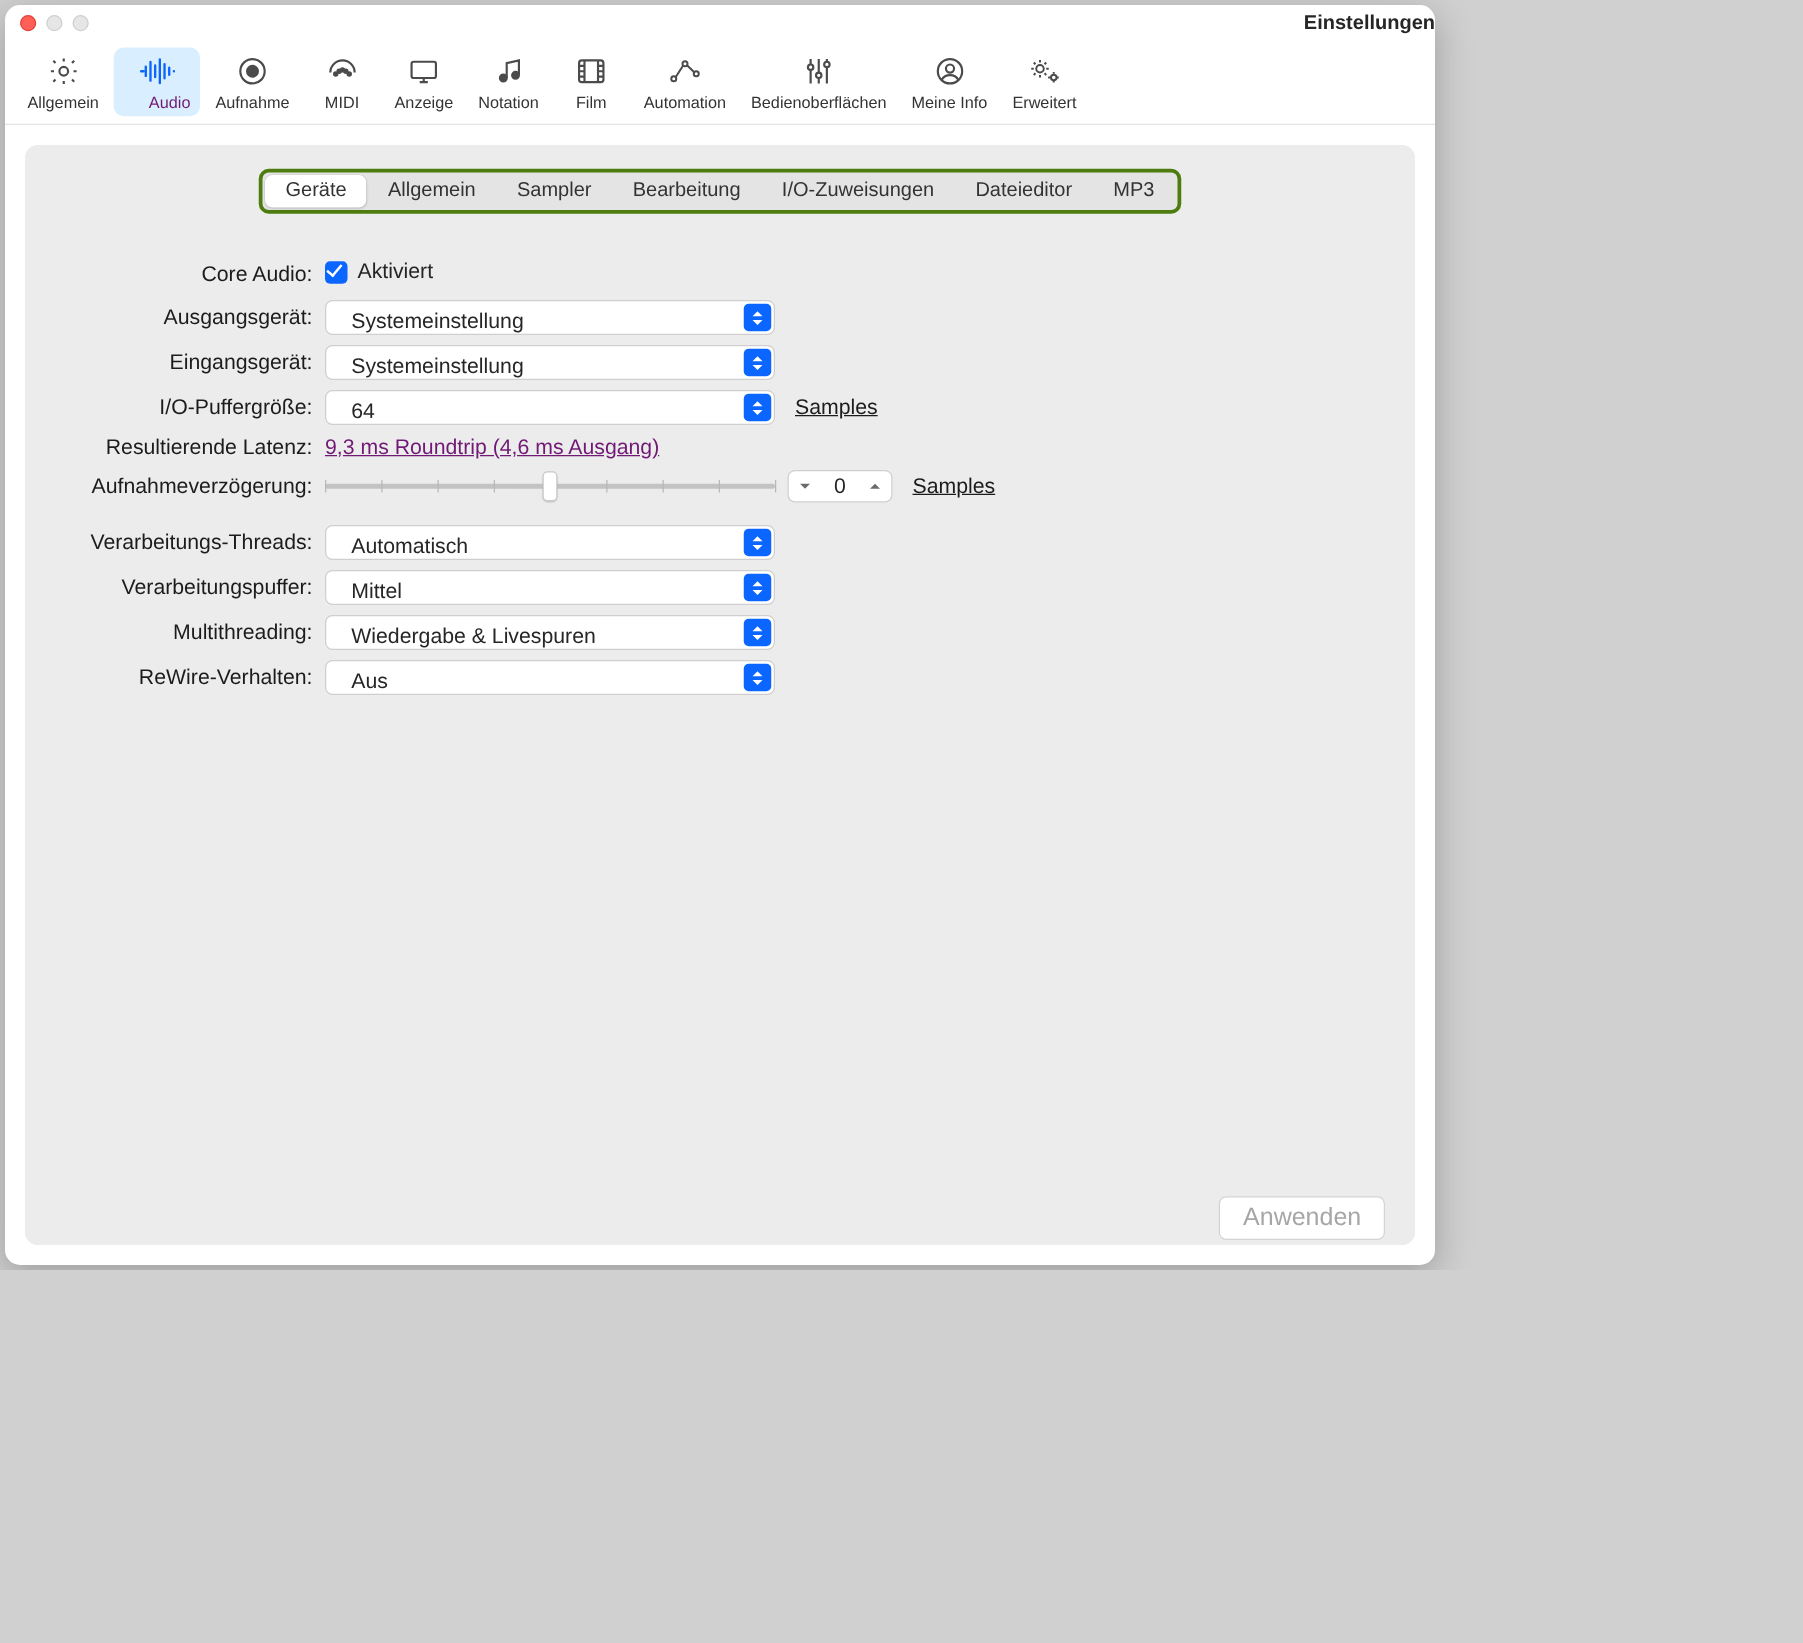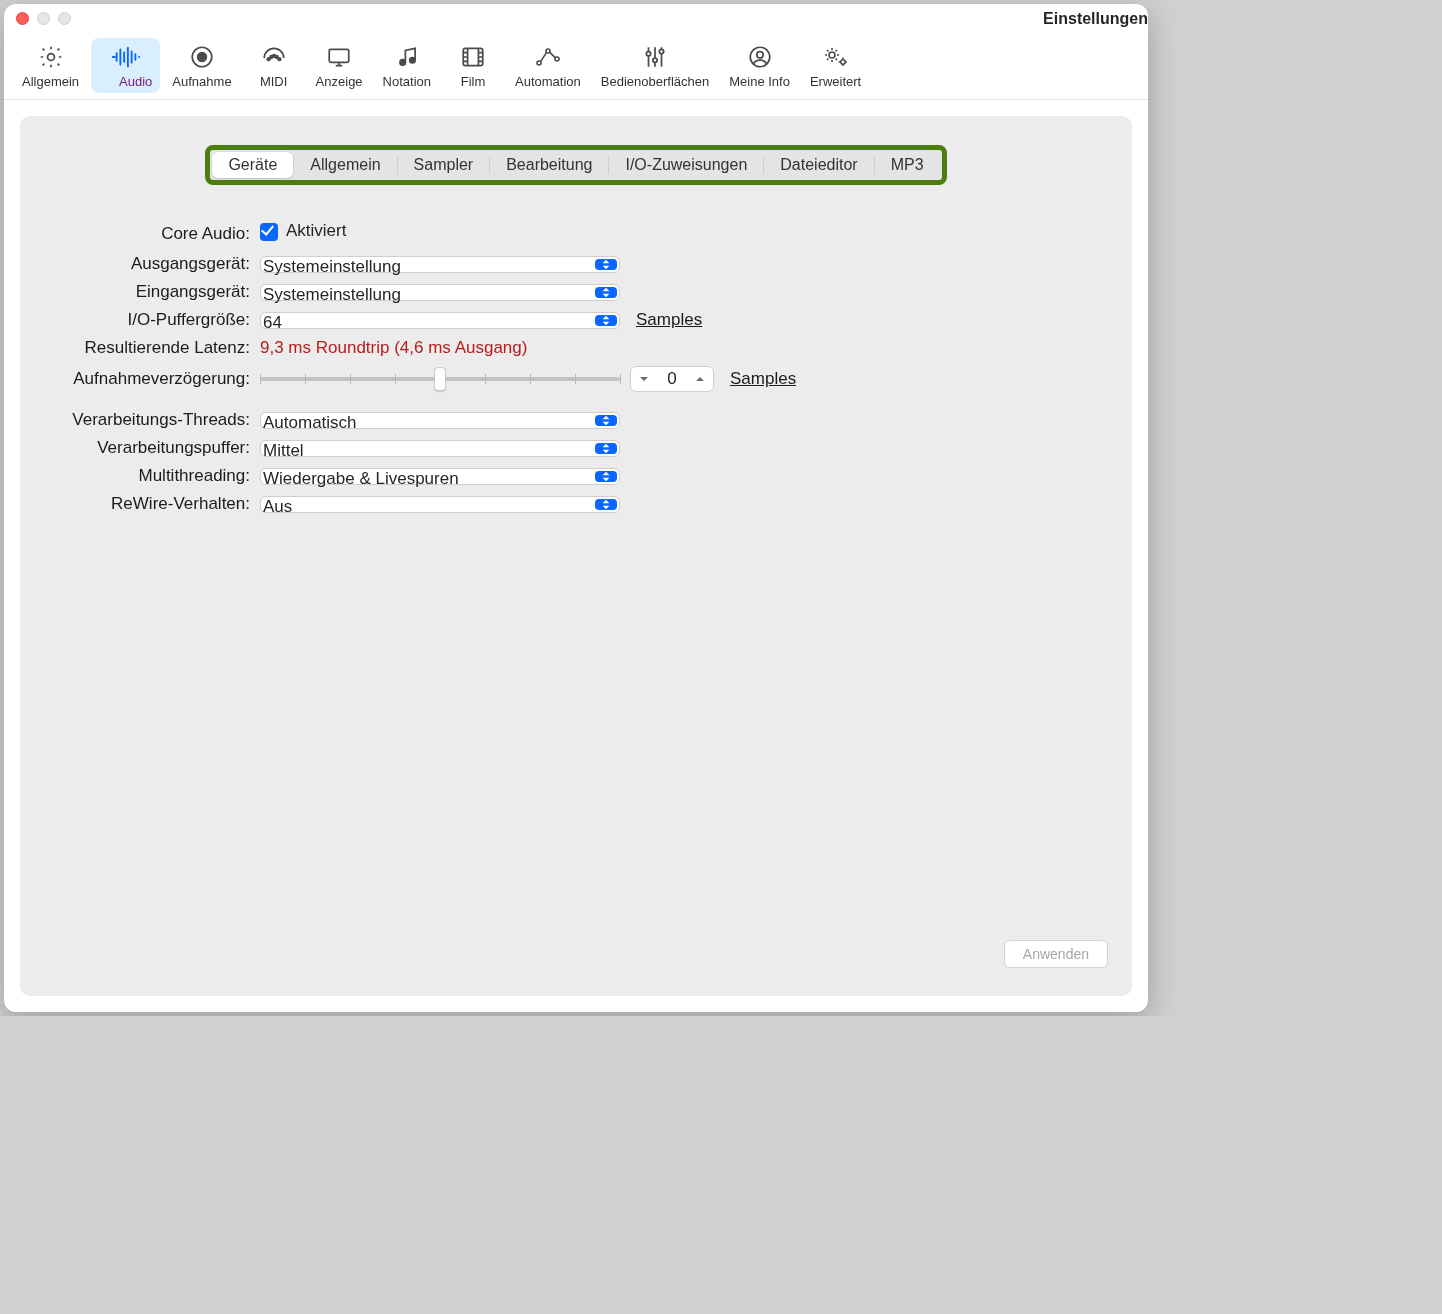--- a/index.html
+++ b/index.html
@@ -74,25 +74,26 @@
     margin: 16px;
     border-radius: 10px;
     padding: 16px 18px 56px;
     min-height: 880px;
     position: relative;
   }
   
   .seg {
     display: inline-flex;
     background: var(--seg-bg);
-    border: 5px solid #4d7c0f;
+    border: 3px solid #4d7c0f;
     border-radius: 8px;
     padding: 2px;
-    margin: 13px auto 18px;
+    margin: 3px auto 18px;
     position: relative;
+    align-items: center;
   }
   .seg-wrap { text-align: center; margin-bottom: 14px; }
   .seg button {
     appearance: none; border: none; background: transparent;
     font-size: 16px; padding: 4px 16px; border-radius: 6px; cursor: default;
     color: #333;
   }
   .seg button.sel {
     background: var(--seg-sel);
     box-shadow: 0 1px 2px rgba(0,0,0,.12), 0 0 0 .5px rgba(0,0,0,.08);
@@ -103,41 +104,41 @@
   .row {
     display: grid;
     grid-template-columns: 212px 360px auto;
     gap: 10px;
     align-items: center;
     padding: 4px 0;
   }
   .row .label { text-align: right; color: #1c1c1c; }
   .row .label::after { content: ":"; }
   .trail { color: #1c1c1c; padding-left: 6px; text-decoration: underline; }
-  .static { color: #b91c1c; }
+  .static { color: #701a75; text-decoration: underline; }
   
   .cb {
     display: inline-flex; align-items: flex-end; gap: 8px;
   }
   .cb .box {
     width: 18px; height: 18px; border-radius: 4px;
     background: var(--accent-blue);
     position: relative;
   }
   .cb .box::after {
     content: ""; position: absolute; left: 4px; top: 0px;
     width: 5px; height: 10px;
     border: solid #fff; border-width: 0 2.5px 2.5px 0;
     transform: rotate(40deg);
   }
   
   .select {
-    position: relative; height: 17px;
+    position: relative; height: 28px;
     background: #fff; border: 1px solid #cfcfcf; border-radius: 6px;
-    display: flex; align-items: flex-start; padding: 0 28px 0 2px;
+    display: flex; align-items: flex-end; padding: 0 28px 0 20px;
   }
   .select .caret {
     position: absolute; right: 2px; top: 2px; bottom: 2px; width: 22px;
     background: var(--accent-blue); border-radius: 4px;
     display:flex; flex-direction:column; align-items:center; justify-content:center;
   }
   .select .caret svg { width: 10px; height: 6px; fill: #fff; }
   .select .caret .up { margin-bottom: 1px; }
   
   .delay {
@@ -161,23 +162,23 @@
     display: inline-flex; align-items: center;
     background: #fff; border: 1px solid #cfcfcf; border-radius: 6px; height: 26px;
   }
   .stepper button {
     appearance:none; border:none; background:transparent; width:26px; height:100%; cursor:default;
     display:flex; align-items:center; justify-content:center; color:#6b6b6b;
   }
   .stepper .val { min-width: 30px; text-align:center; }
   
   .apply {
-    position: absolute; right: 24px; bottom: 28px;
+    position: absolute; right: 24px; bottom: 4px;
     background: #fff; border: 1px solid #d4d4d4; border-radius: 6px;
-    padding: 5px 18px; color: var(--disabled); font-size: 14px;
+    padding: 5px 18px; color: var(--disabled); font-size: 20px;
   }
   svg { display: block; }
 </style>
 </head>
 <body>
 
 <div class="window">
   <div class="titlebar">
     <div class="traffic">
       <span class="tr-close"></span>

